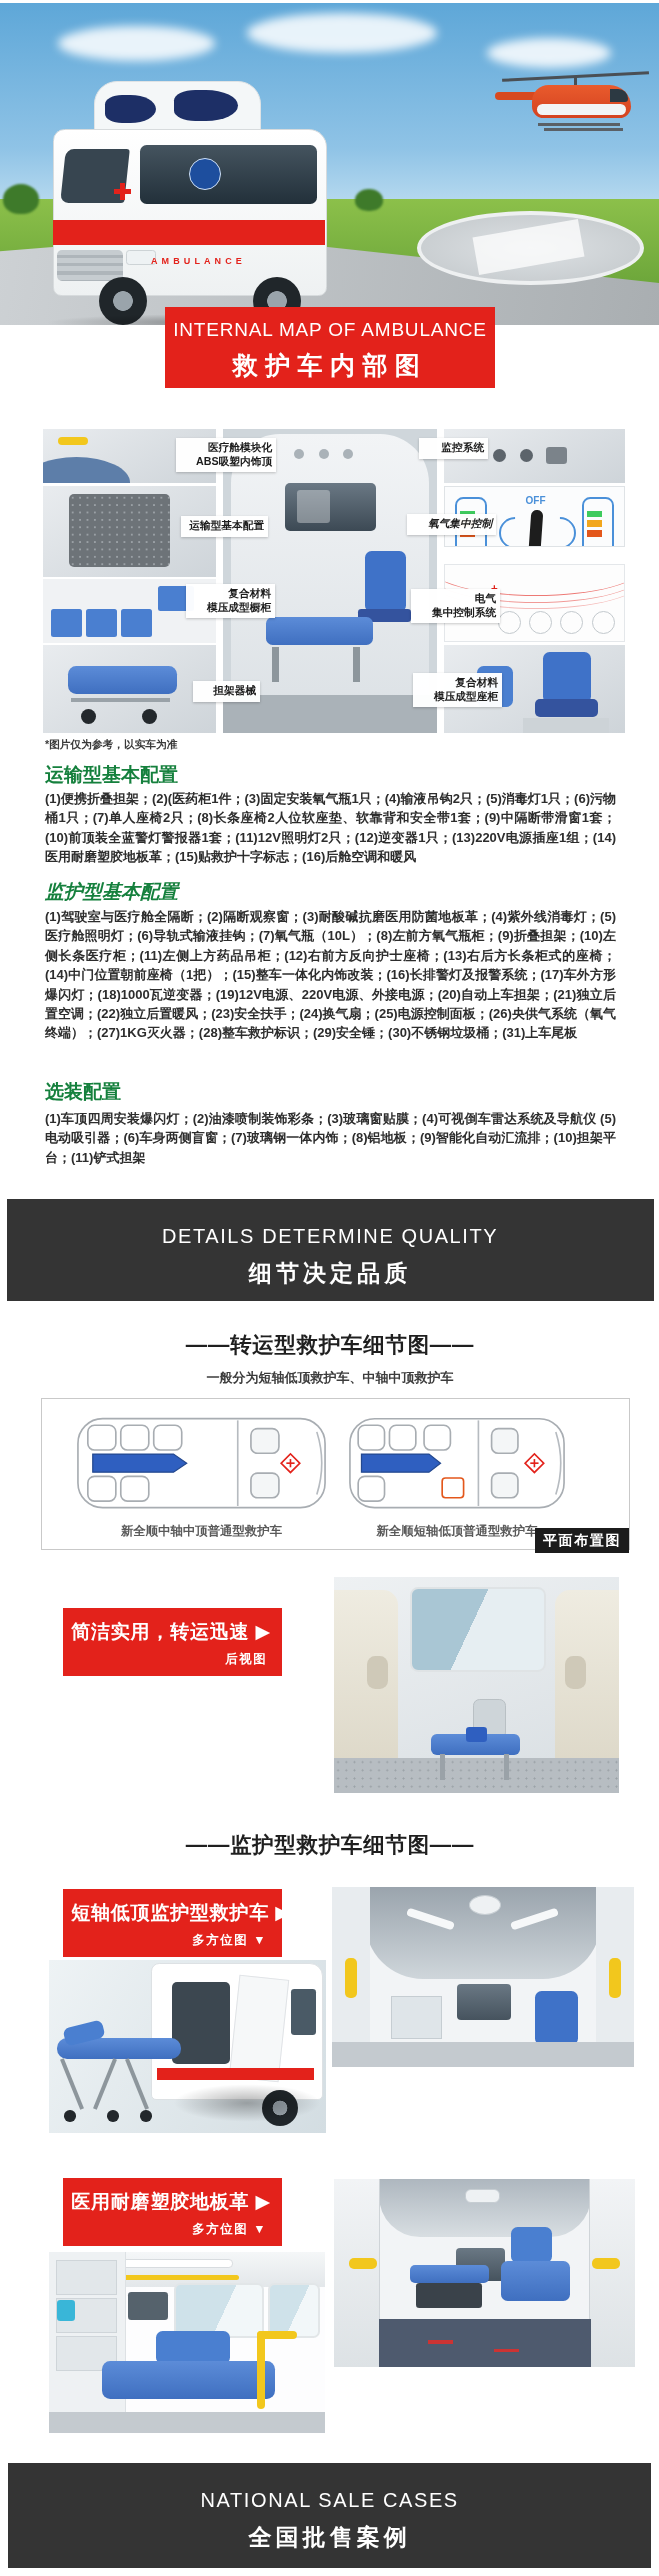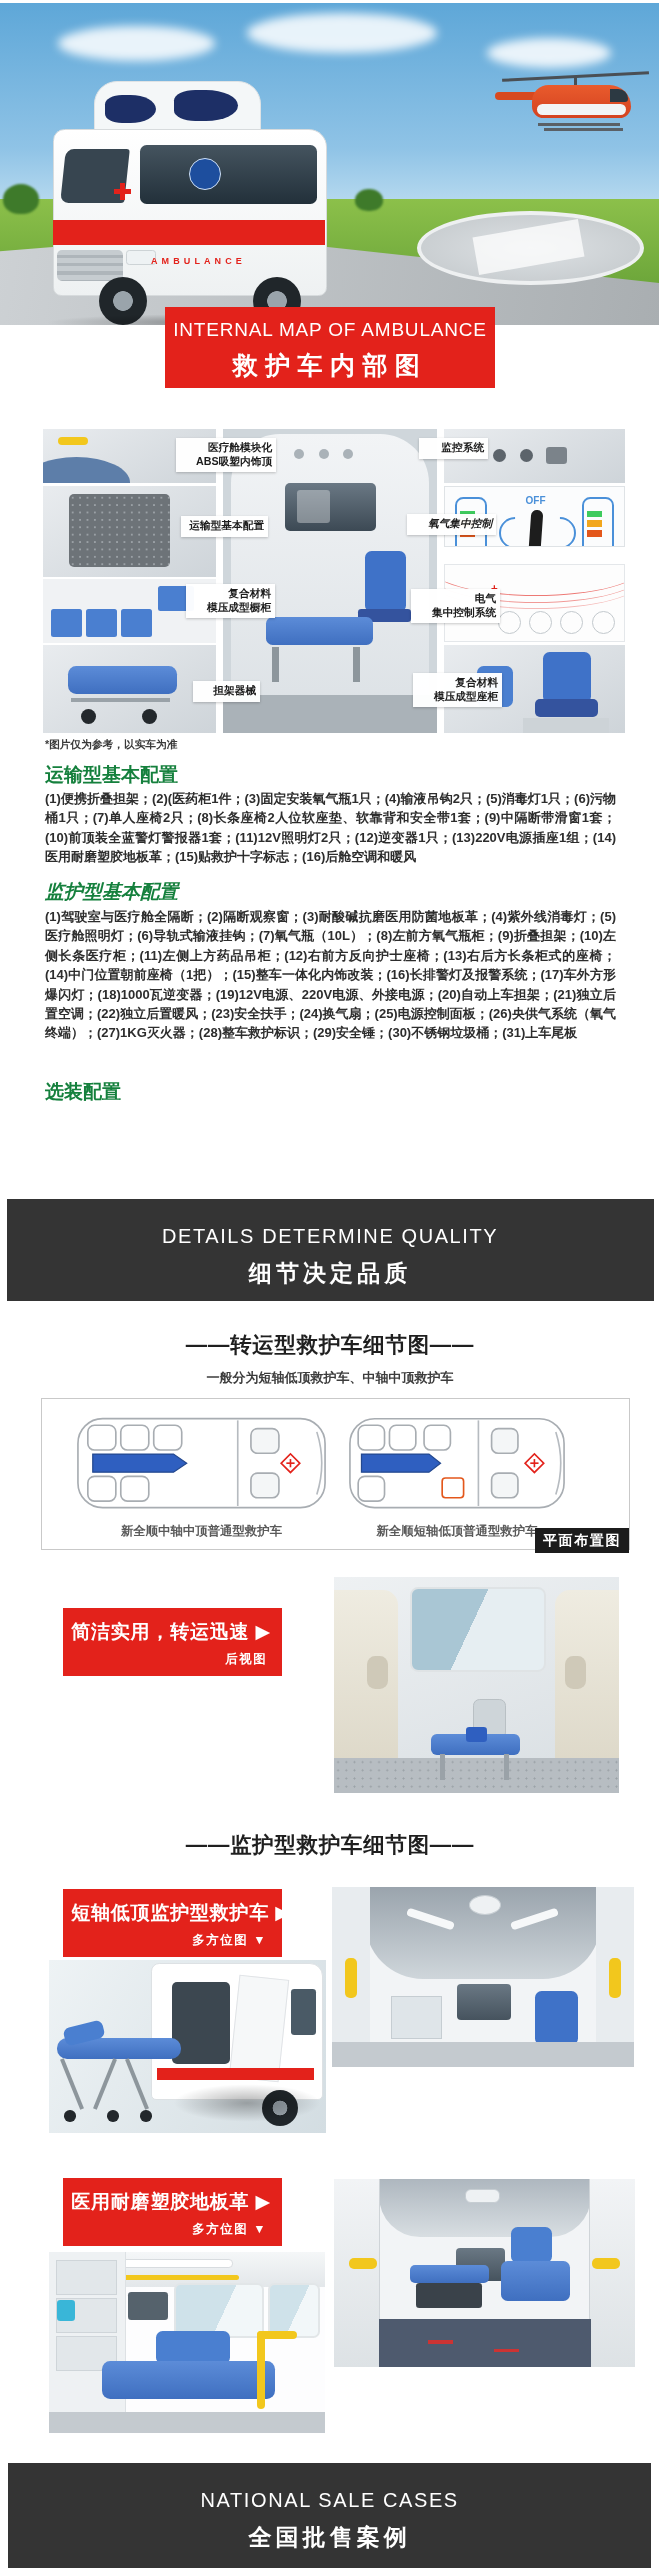--- a/index.html
+++ b/index.html
@@ -252,20 +252,21 @@
 
   <div class="note" style="left:45px;top:738px;">*图片仅为参考，以实车为准</div>
 
   <div class="cfg-h" style="left:45px;top:762px;">运输型基本配置</div>
   <div class="para" style="left:45px;top:789px;">(1)便携折叠担架；(2)(医药柜1件；(3)固定安装氧气瓶1只；(4)输液吊钩2只；(5)消毒灯1只；(6)污物桶1只；(7)单人座椅2只；(8)长条座椅2人位软座垫、软靠背和安全带1套；(9)中隔断带滑窗1套；(10)前顶装全蓝警灯警报器1套；(11)12V照明灯2只；(12)逆变器1只；(13)220V电源插座1组；(14)医用耐磨塑胶地板革；(15)贴救护十字标志；(16)后舱空调和暖风</div>
 
   <div class="cfg-h" style="left:45px;top:879px;font-style:italic;">监护型基本配置</div>
   <div class="para" style="left:45px;top:907px;">(1)驾驶室与医疗舱全隔断；(2)隔断观察窗；(3)耐酸碱抗磨医用防菌地板革；(4)紫外线消毒灯；(5)医疗舱照明灯；(6)导轨式输液挂钩；(7)氧气瓶（10L）；(8)左前方氧气瓶柜；(9)折叠担架；(10)左侧长条医疗柜；(11)左侧上方药品吊柜；(12)右前方反向护士座椅；(13)右后方长条柜式的座椅；(14)中门位置朝前座椅（1把）；(15)整车一体化内饰改装；(16)长排警灯及报警系统；(17)车外方形爆闪灯；(18)1000瓦逆变器；(19)12V电源、220V电源、外接电源；(20)自动上车担架；(21)独立后置空调；(22)独立后置暖风；(23)安全扶手；(24)换气扇；(25)电源控制面板；(26)央供气系统（氧气终端）；(27)1KG灭火器；(28)整车救护标识；(29)安全锤；(30)不锈钢垃圾桶；(31)上车尾板</div>
 
   <div class="cfg-h" style="left:45px;top:1079px;">选装配置</div>
+  <div class="para" style="left:45px;top:1109px;">(1)车顶四周安装爆闪灯；(2)油漆喷制装饰彩条；(3)玻璃窗贴膜；(4)可视倒车雷达系统及导航仪 (5)电动吸引器；(6)车身两侧盲窗；(7)玻璃钢一体内饰；(8)铝地板；(9)智能化自动汇流排；(10)担架平台；(11)铲式担架</div>
 
   <div class="blackband" style="left:6.6px;top:1199px;width:647px;height:102px;">
     <div class="en" style="padding-top:26px;">DETAILS DETERMINE QUALITY</div>
     <div class="zh">细节决定品质</div>
   </div>
 
   <div class="sec-title" style="top:1330px;">——转运型救护车细节图——</div>
   <div class="sec-sub" style="top:1369px;">一般分为短轴低顶救护车、中轴中顶救护车</div>
 
   <div class="planbox"></div>

